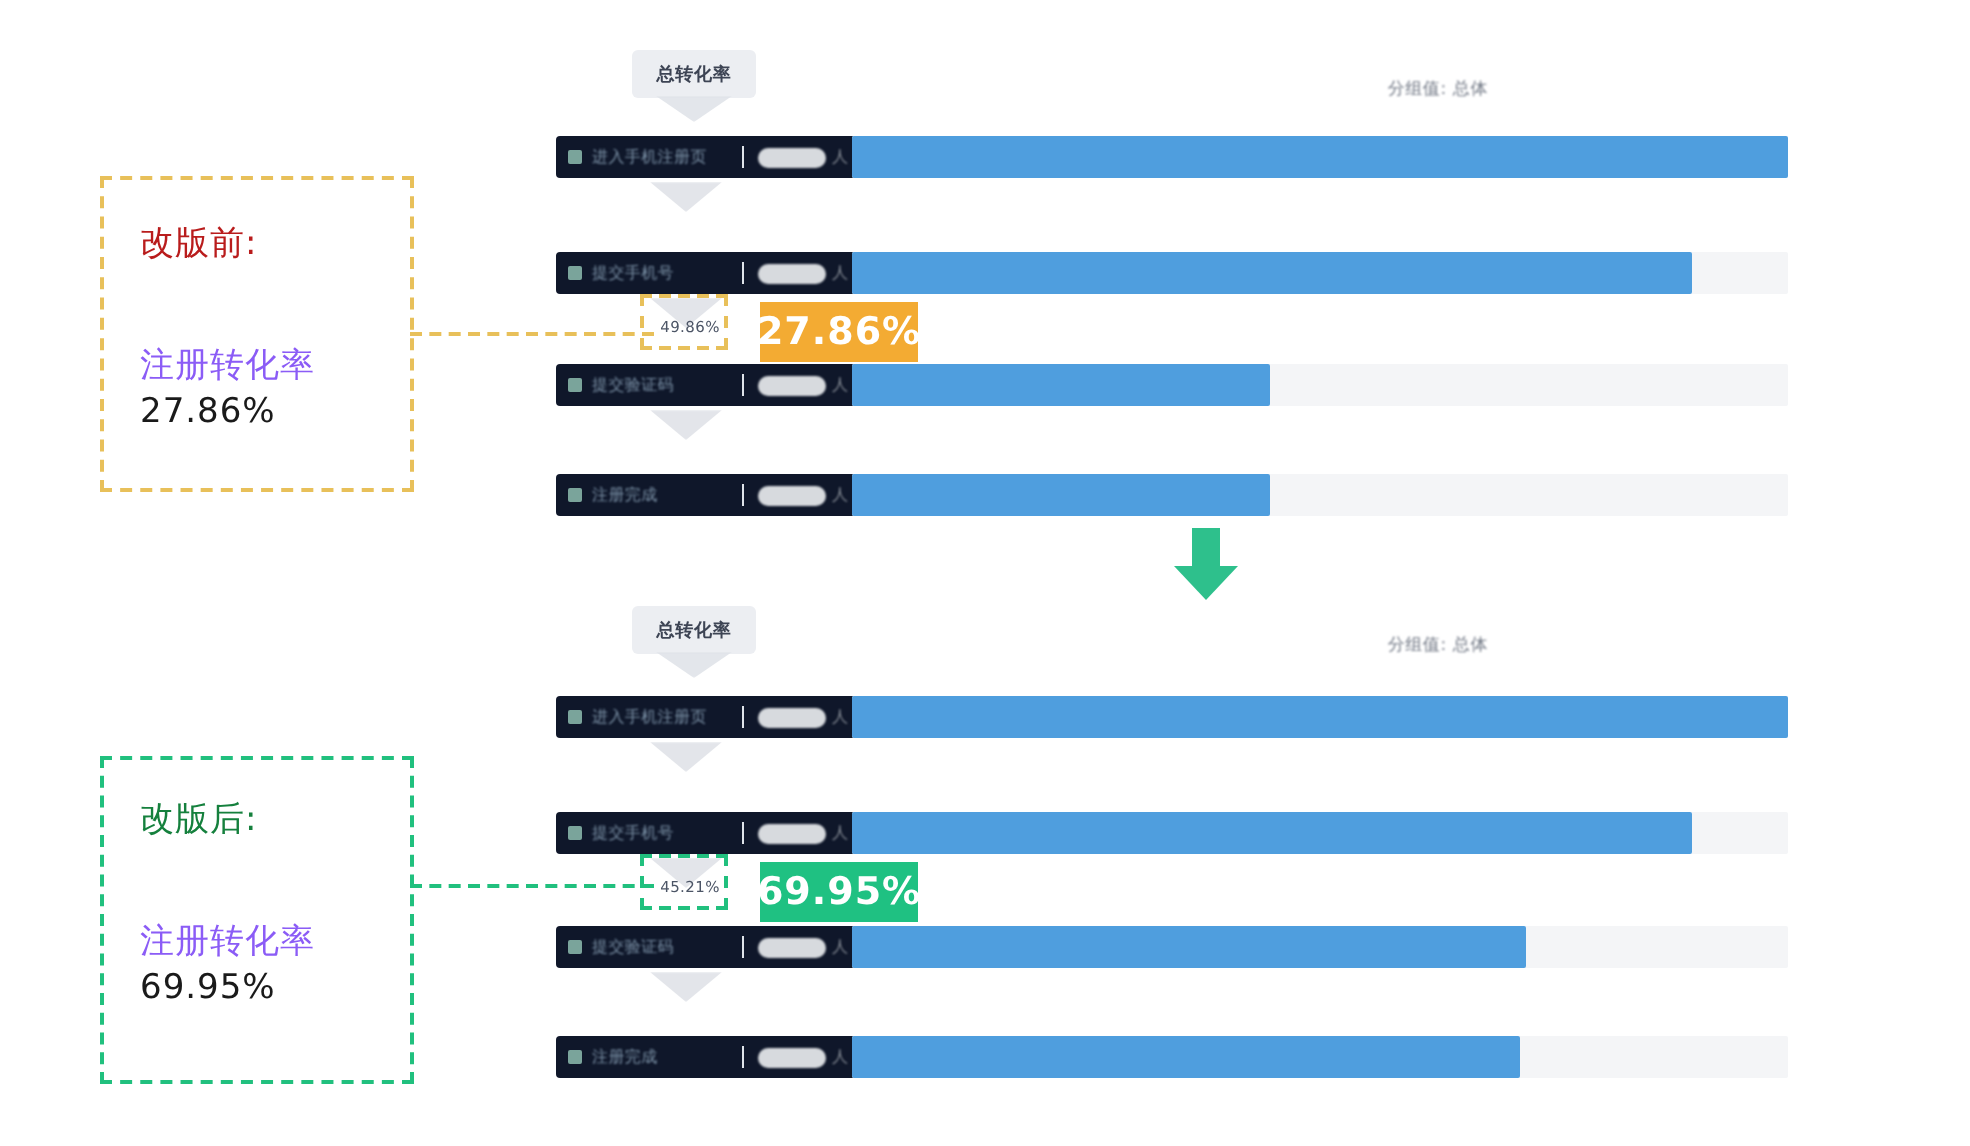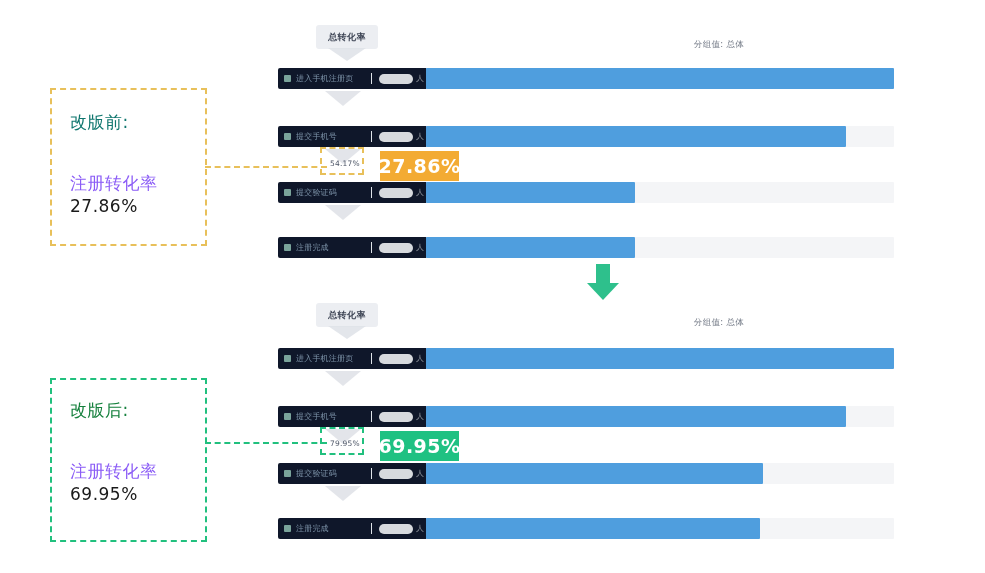--- a/index.html
+++ b/index.html
@@ -10,21 +10,21 @@
   }
   .stage{position:absolute;left:0;top:0;width:985px;height:573px;}
 
   
   .callout{position:absolute;box-sizing:border-box;background:#fff;}
   .callout .ctitle{font-size:17px;line-height:20px;letter-spacing:.5px;}
   .callout .clabel{font-size:17px;line-height:23px;color:#8b5cf6;letter-spacing:.5px;}
   .callout .cvalue{font-size:17px;line-height:23px;color:#1a1a1a;letter-spacing:.5px;}
 
   #callout-before{left:50px;top:88px;width:157px;height:158px;border:2px dashed #e8c05a;}
-  #callout-before .ctitle{color:#0f766e;position:absolute;left:18px;top:22px;}
+  #callout-before .ctitle{color:#b91c1c;position:absolute;left:18px;top:22px;}
   #callout-before .ctext{position:absolute;left:18px;top:82px;}
 
   #callout-after{left:50px;top:378px;width:157px;height:164px;border:2px dashed #21c07e;}
   #callout-after .ctitle{color:#15803d;position:absolute;left:18px;top:20px;}
   #callout-after .ctext{position:absolute;left:18px;top:80px;}
 
   
   .connector{position:absolute;height:0;border-top:2px dashed #e8c05a;}
   .connector.green{border-top-color:#21c07e;}
 
@@ -132,21 +132,21 @@
     <div class="chev" style="top:66px;"></div>
 
     <div class="step" style="top:101px;">
       <span class="sq"></span>
       <span class="sname">提交手机号</span>
       <span class="sep"></span>
       <span class="pill"></span>
       <span class="unit">人</span>
     </div>
     <div class="chev" style="top:124px;"></div>
-    <div class="ratebubble" style="left:54px;top:127px;">54.17%</div>
+    <div class="ratebubble" style="left:54px;top:127px;">49.86%</div>
     <div class="bubble-hl" style="left:50px;top:122px;width:44px;height:28px;"></div>
 
     <div class="step" style="top:157px;">
       <span class="sq"></span>
       <span class="sname">提交验证码</span>
       <span class="sep"></span>
       <span class="pill"></span>
       <span class="unit">人</span>
     </div>
     <div class="chev" style="top:180px;"></div>
@@ -195,21 +195,21 @@
     <div class="chev" style="top:68px;"></div>
 
     <div class="step" style="top:103px;">
       <span class="sq"></span>
       <span class="sname">提交手机号</span>
       <span class="sep"></span>
       <span class="pill"></span>
       <span class="unit">人</span>
     </div>
     <div class="chev" style="top:126px;"></div>
-    <div class="ratebubble" style="left:54px;top:129px;">79.95%</div>
+    <div class="ratebubble" style="left:54px;top:129px;">45.21%</div>
     <div class="bubble-hl green" style="left:50px;top:124px;width:44px;height:28px;"></div>
 
     <div class="step" style="top:160px;">
       <span class="sq"></span>
       <span class="sname">提交验证码</span>
       <span class="sep"></span>
       <span class="pill"></span>
       <span class="unit">人</span>
     </div>
     <div class="chev" style="top:183px;"></div>

